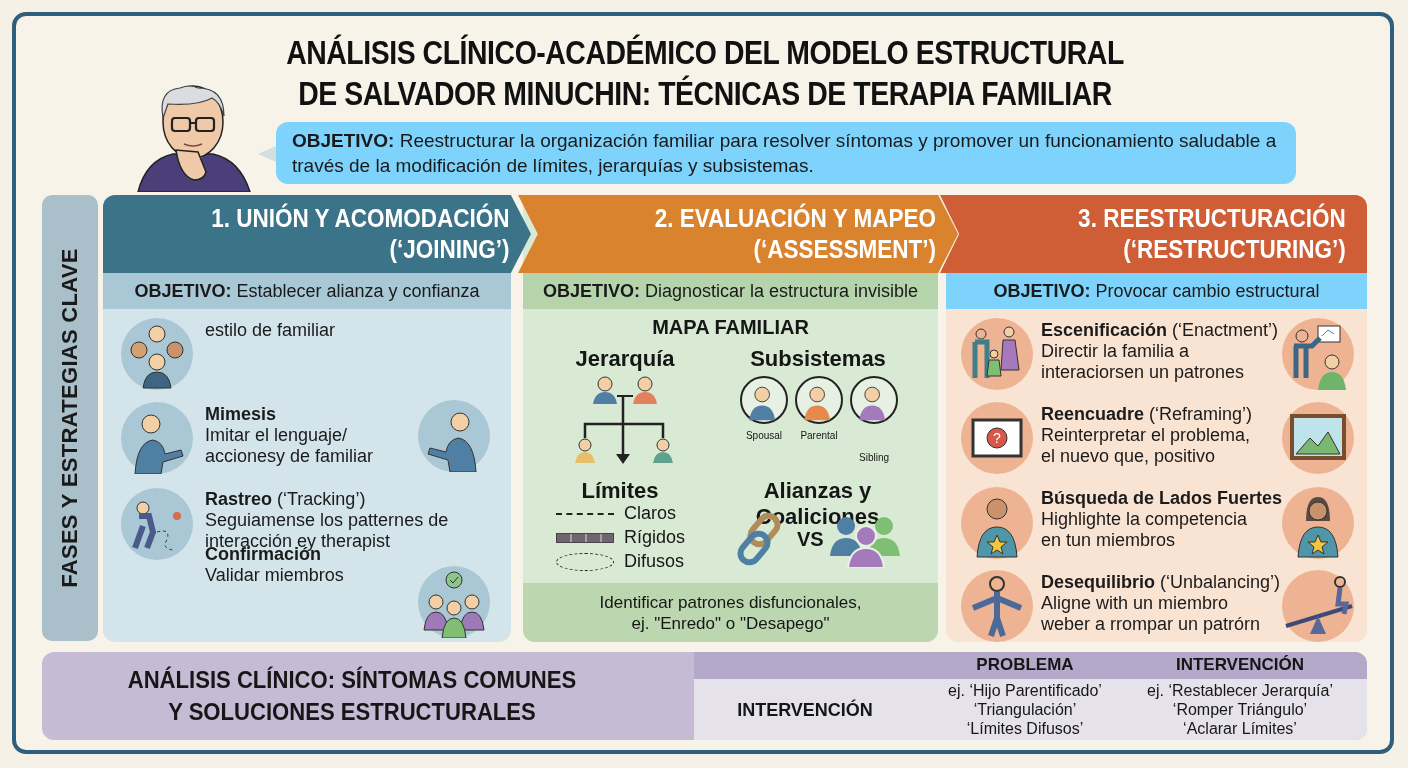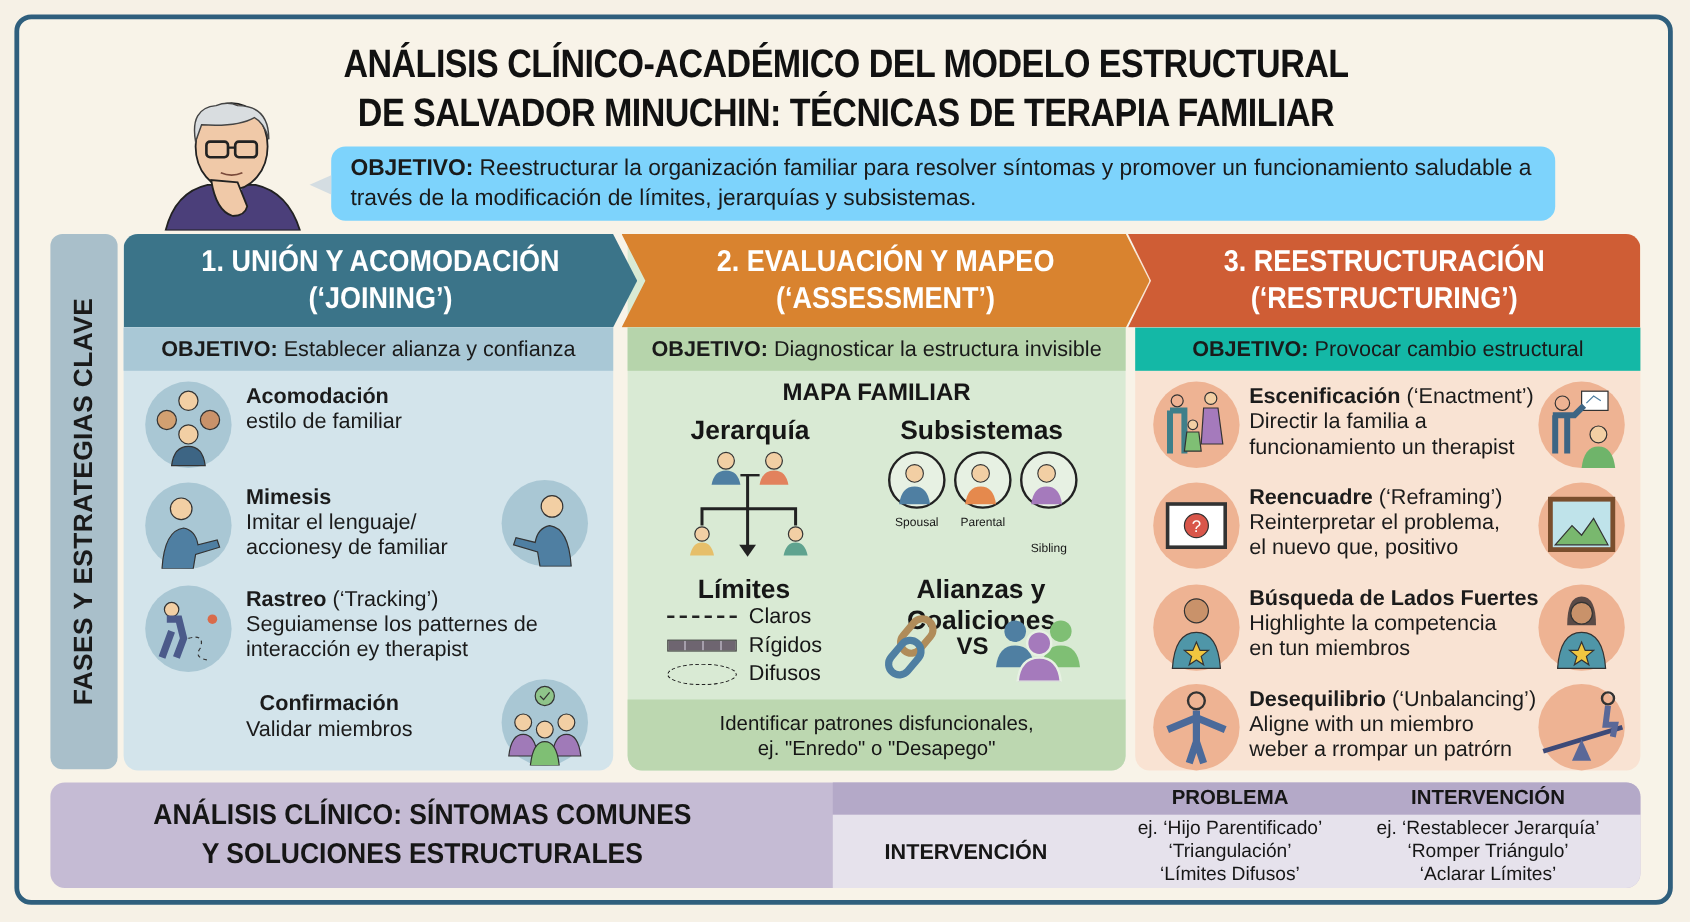--- a/index.html
+++ b/index.html
@@ -46,37 +46,37 @@
   }
 
   .col { position: absolute; top: 195px; height: 447px; border-radius: 12px; overflow: hidden; }
   .col1 { left: 103px; width: 408px; background: #d3e4eb; }
   .col2 { left: 523px; width: 415px; background: #d9ead4; }
   .col3 { left: 946px; width: 421px; background: #f9e3d3; }
 
   .phase-head {
     position: absolute; top: 195px; height: 78px;
     color: #fff; font-weight: bold; font-size: 25px; line-height: 31px;
-    text-align: center; padding-top: 8px;
+    text-align: right; padding-top: 8px;
   }
   .ph1 { left: 103px; width: 428px; background: #3b7489;
          clip-path: polygon(0 0, 95.3% 0, 100% 50%, 95.3% 100%, 0 100%); border-top-left-radius: 12px; }
   .ph2 { left: 518px; width: 440px; background: #d9832f;
          clip-path: polygon(0 0, 95.5% 0, 100% 50%, 95.5% 100%, 0 100%, 4.5% 50%); }
   .ph3 { left: 940px; width: 427px; background: #cf5d35;
          clip-path: polygon(0 0, 100% 0, 100% 100%, 0 100%, 4.5% 50%); border-top-right-radius: 12px; }
   .phase-head .t { display: block; transform: scaleX(0.9); }
 
   .obj-bar {
     position: absolute; top: 273px; height: 36px; font-size: 18px; line-height: 36px;
     text-align: center; color: #1a1a1a;
   }
   .ob1 { left: 103px; width: 408px; background: #a9c8d6; }
   .ob2 { left: 523px; width: 415px; background: #b6d4ab; }
-  .ob3 { left: 946px; width: 421px; background: #14b8a6; }
+  .ob3 { left: 946px; width: 421px; background: #7dd3fc; }
   .obj-bar b { font-weight: bold; }
 
   .item { position: absolute; font-size: 18px; line-height: 21px; color: #1b1b1b; }
   .item .h { font-weight: bold; }
   .item .hs { font-weight: normal; }
   .circ { position: absolute; width: 72px; height: 72px; border-radius: 50%; }
   .c-blue { background: #a9c7d4; }
   .c-peach { background: #eeb393; }
   .circ svg { width: 72px; height: 72px; display: block; }
 
@@ -169,21 +169,20 @@
 <div class="circ c-blue" style="left:121px;top:318px;">
   <svg viewBox="0 0 72 72">
       <circle cx="36" cy="16" r="8" fill="#f2cfa4" stroke="#333"></circle>
       <circle cx="18" cy="32" r="8" fill="#d2a071" stroke="#333"></circle>
       <circle cx="54" cy="32" r="8" fill="#c9926a" stroke="#333"></circle>
       <circle cx="36" cy="44" r="8" fill="#f2cfa4" stroke="#333"></circle>
       <path d="M22 70 Q24 54 36 54 Q48 54 50 70 Z" fill="#3d6584" stroke="#333"></path>
     </svg>
 </div>
 <div class="item" style="left:205px;top:320px;">
-  <div><span class="h">Acomodación</span></div>
   <div>estilo de familiar</div>
 </div>
 
 <div class="circ c-blue" style="left:121px;top:402px;">
   <svg viewBox="0 0 72 72">
       <circle cx="30" cy="22" r="9" fill="#f2cfa4" stroke="#333"></circle>
       <path d="M14 72 Q16 40 32 38 Q42 40 44 52 L60 48 L62 54 L42 60 L40 72 Z" fill="#4f7fa2" stroke="#333"></path>
     </svg>
 </div>
 <div class="item" style="left:205px;top:404px;">
@@ -217,21 +216,21 @@
       <circle cx="36" cy="14" r="8" fill="#8fc48a" stroke="#333"></circle>
       <path d="M32 14 L35 17 L40 11" stroke="#333" fill="none"></path>
       <circle cx="18" cy="36" r="7" fill="#f2cfa4" stroke="#333"></circle>
       <circle cx="54" cy="36" r="7" fill="#f2cfa4" stroke="#333"></circle>
       <circle cx="36" cy="42" r="7" fill="#f2cfa4" stroke="#333"></circle>
       <path d="M6 64 Q8 46 18 46 Q28 46 30 64 Z" fill="#a07ab8" stroke="#333"></path>
       <path d="M42 64 Q44 46 54 46 Q64 46 66 64 Z" fill="#a07ab8" stroke="#333"></path>
       <path d="M24 72 Q26 52 36 52 Q46 52 48 72 Z" fill="#7fbf74" stroke="#333"></path>
     </svg>
 </div>
-<div class="item" style="left:205px;top:576px;text-align:center;">
+<div class="item" style="left:205px;top:544px;">
   <div><span class="h">Confirmación</span></div>
   <div>Validar miembros</div>
 </div>
 
 <div class="map-title">MAPA FAMILIAR</div>
 <div class="sub-h" style="left:560px;top:346px;width:130px;">Jerarquía</div>
 <div class="sub-h" style="left:738px;top:346px;width:160px;">Subsistemas</div>
 
 <svg style="position:absolute;left:545px;top:370px;" width="130" height="100">
   <circle cx="60" cy="14" r="7" fill="#f2cfa4" stroke="#333"></circle>
@@ -311,21 +310,21 @@
       <path d="M14 24 L26 24 L26 60 M14 24 L14 60" stroke="#3f7f8a" stroke-width="5" fill="none"></path>
       <circle cx="48" cy="14" r="5" fill="#f2cfa4" stroke="#333"></circle>
       <path d="M42 22 L54 22 L58 52 L40 52 Z" fill="#a57abc" stroke="#333"></path>
       <circle cx="33" cy="36" r="4" fill="#f2cfa4" stroke="#333"></circle>
       <path d="M28 42 L38 42 L40 58 L26 58 Z" fill="#7fbf74" stroke="#333"></path>
     </svg>
 </div>
 <div class="item" style="left:1041px;top:320px;">
   <div><span class="h">Escenificación</span><span class="hs"> (‘Enactment’)</span></div>
   <div>Directir la familia a</div>
-  <div>funcionamiento un therapist</div>
+  <div>interaciorsen un patrones</div>
 </div>
 <div class="circ c-peach" style="left:1282px;top:318px;">
   <svg viewBox="0 0 72 72">
       <rect x="36" y="8" width="22" height="16" fill="#fff" stroke="#333"></rect>
       <path d="M40 18 L46 12 L52 16" stroke="#4f7fa2" fill="none"></path>
       <circle cx="20" cy="18" r="6" fill="none" stroke="#333"></circle>
       <path d="M12 28 L30 28 L38 20 M14 28 L14 60 M24 28 L24 60" stroke="#3d6584" stroke-width="5" fill="none"></path>
       <circle cx="50" cy="44" r="7" fill="#f2cfa4" stroke="#333"></circle>
       <path d="M36 72 Q38 54 50 54 Q62 54 64 72 Z" fill="#6fb46a"></path>
     </svg>

